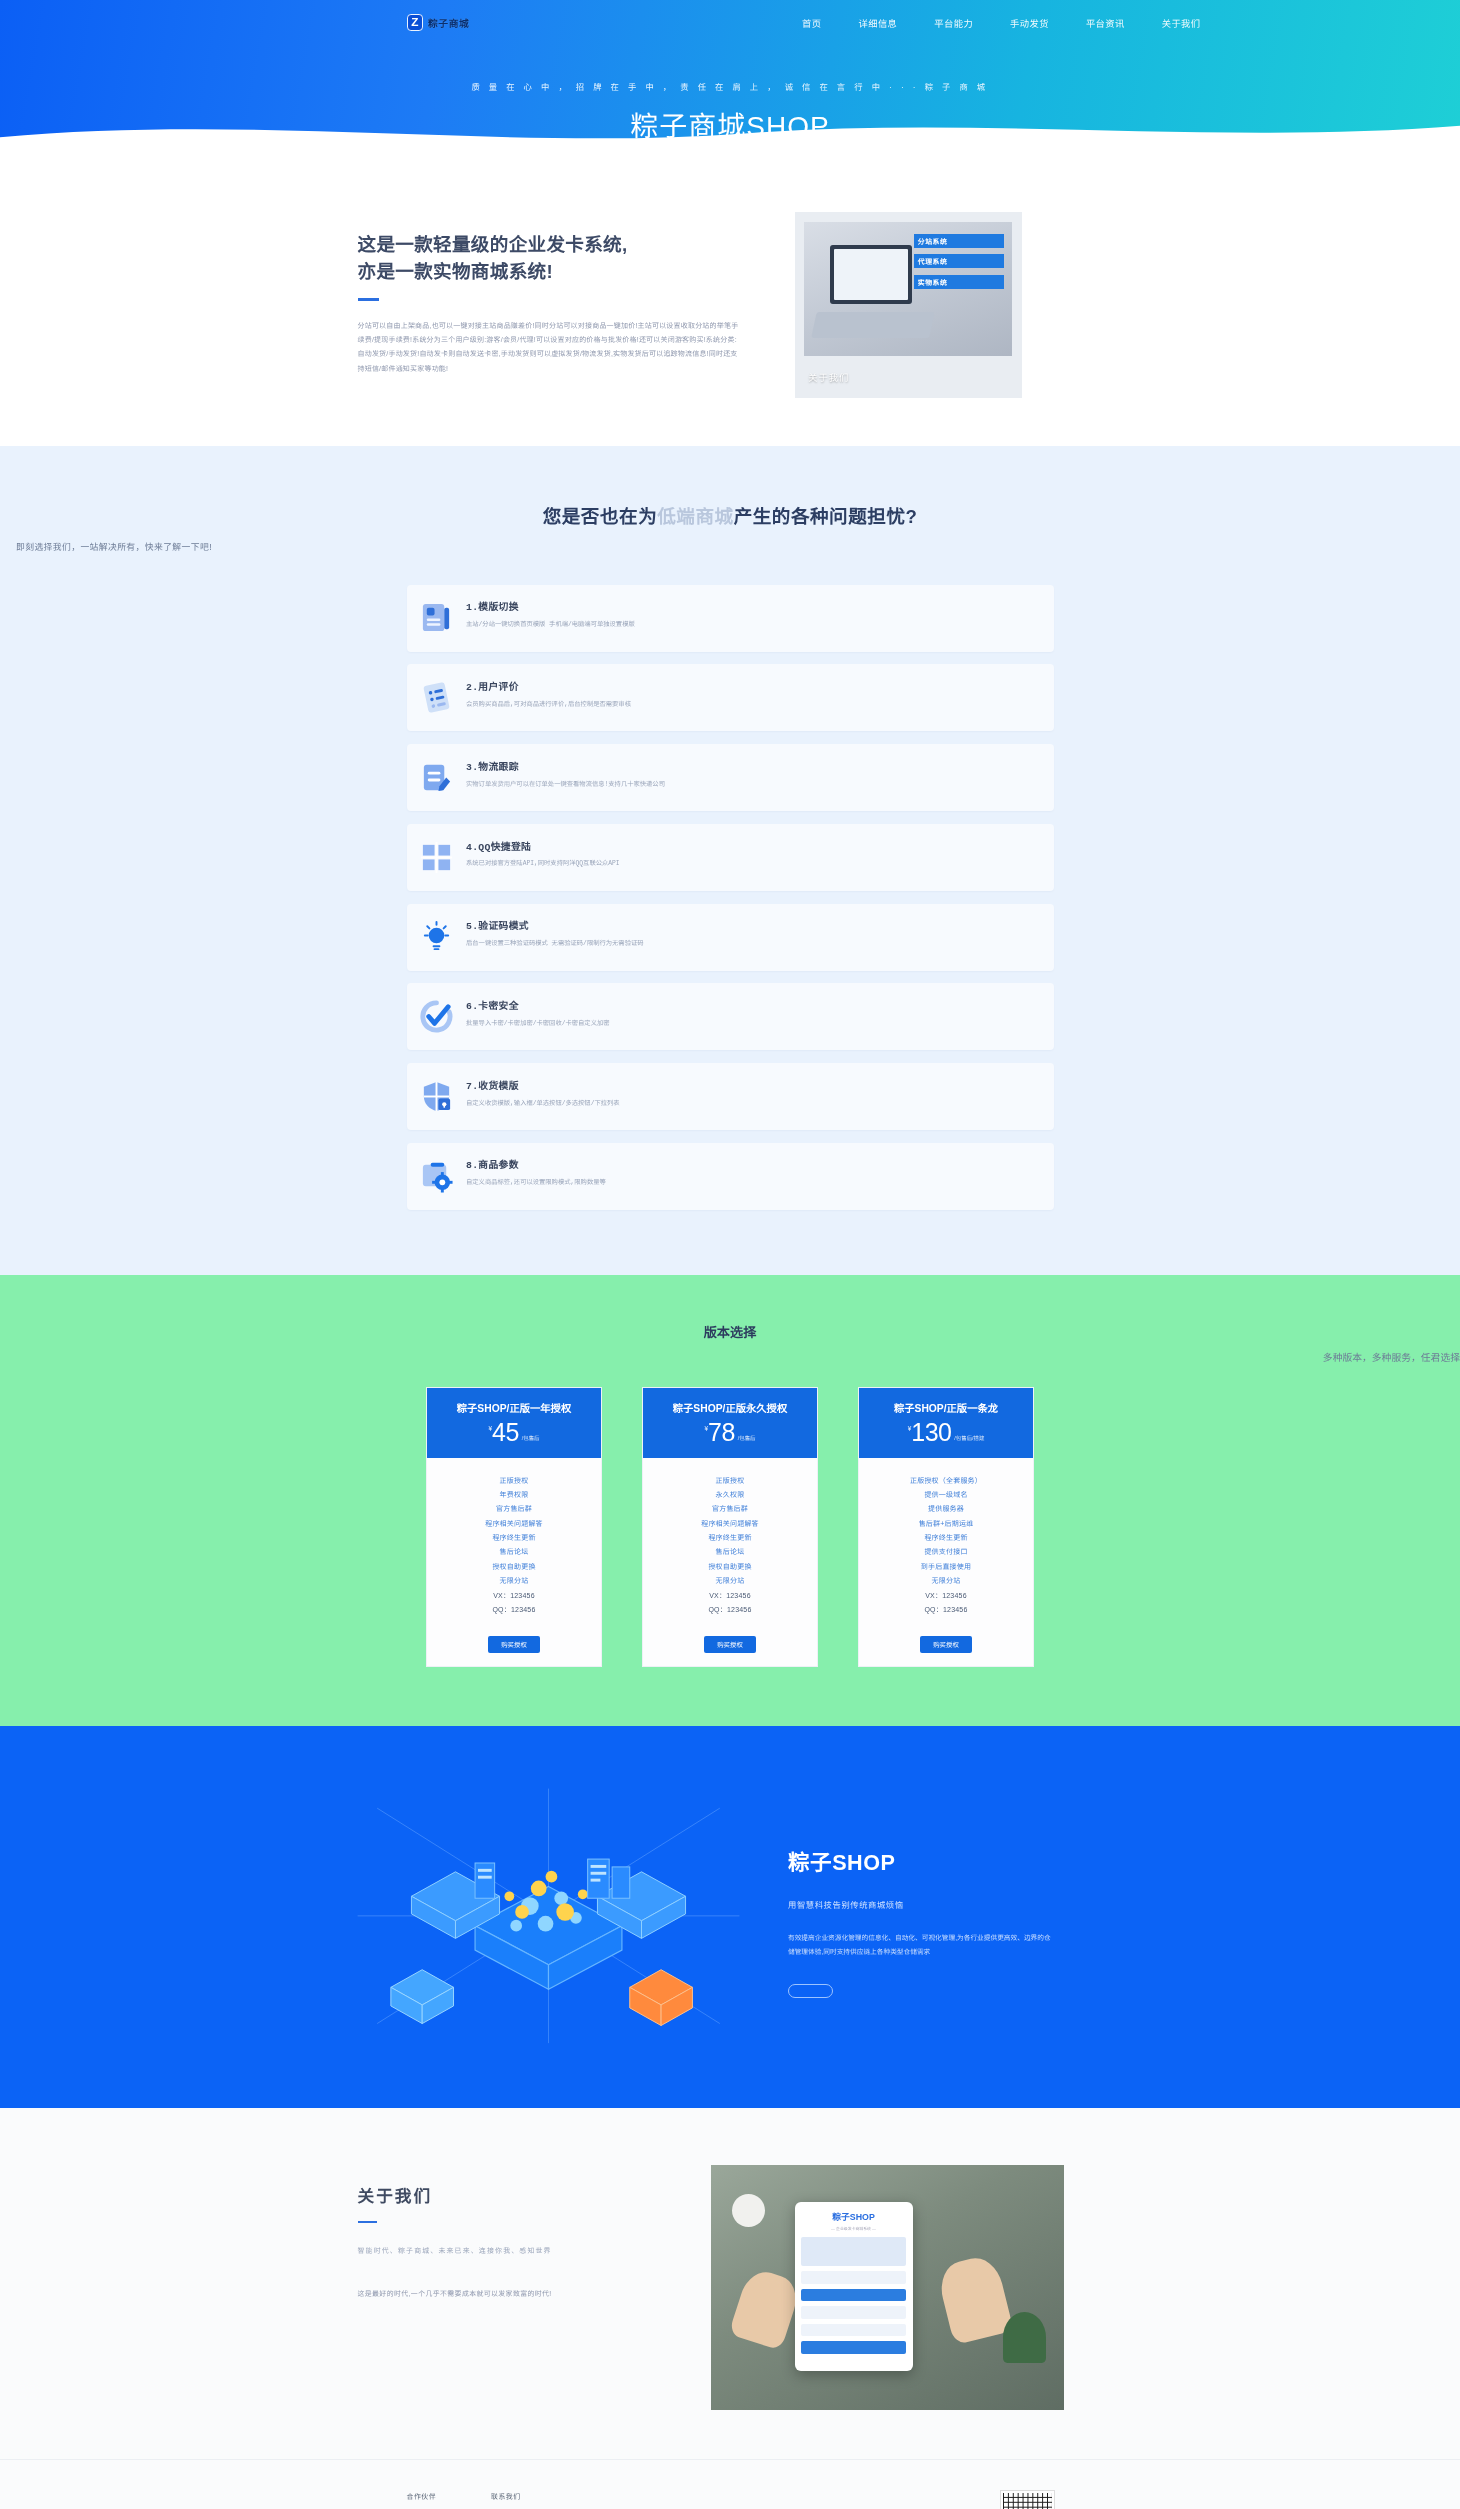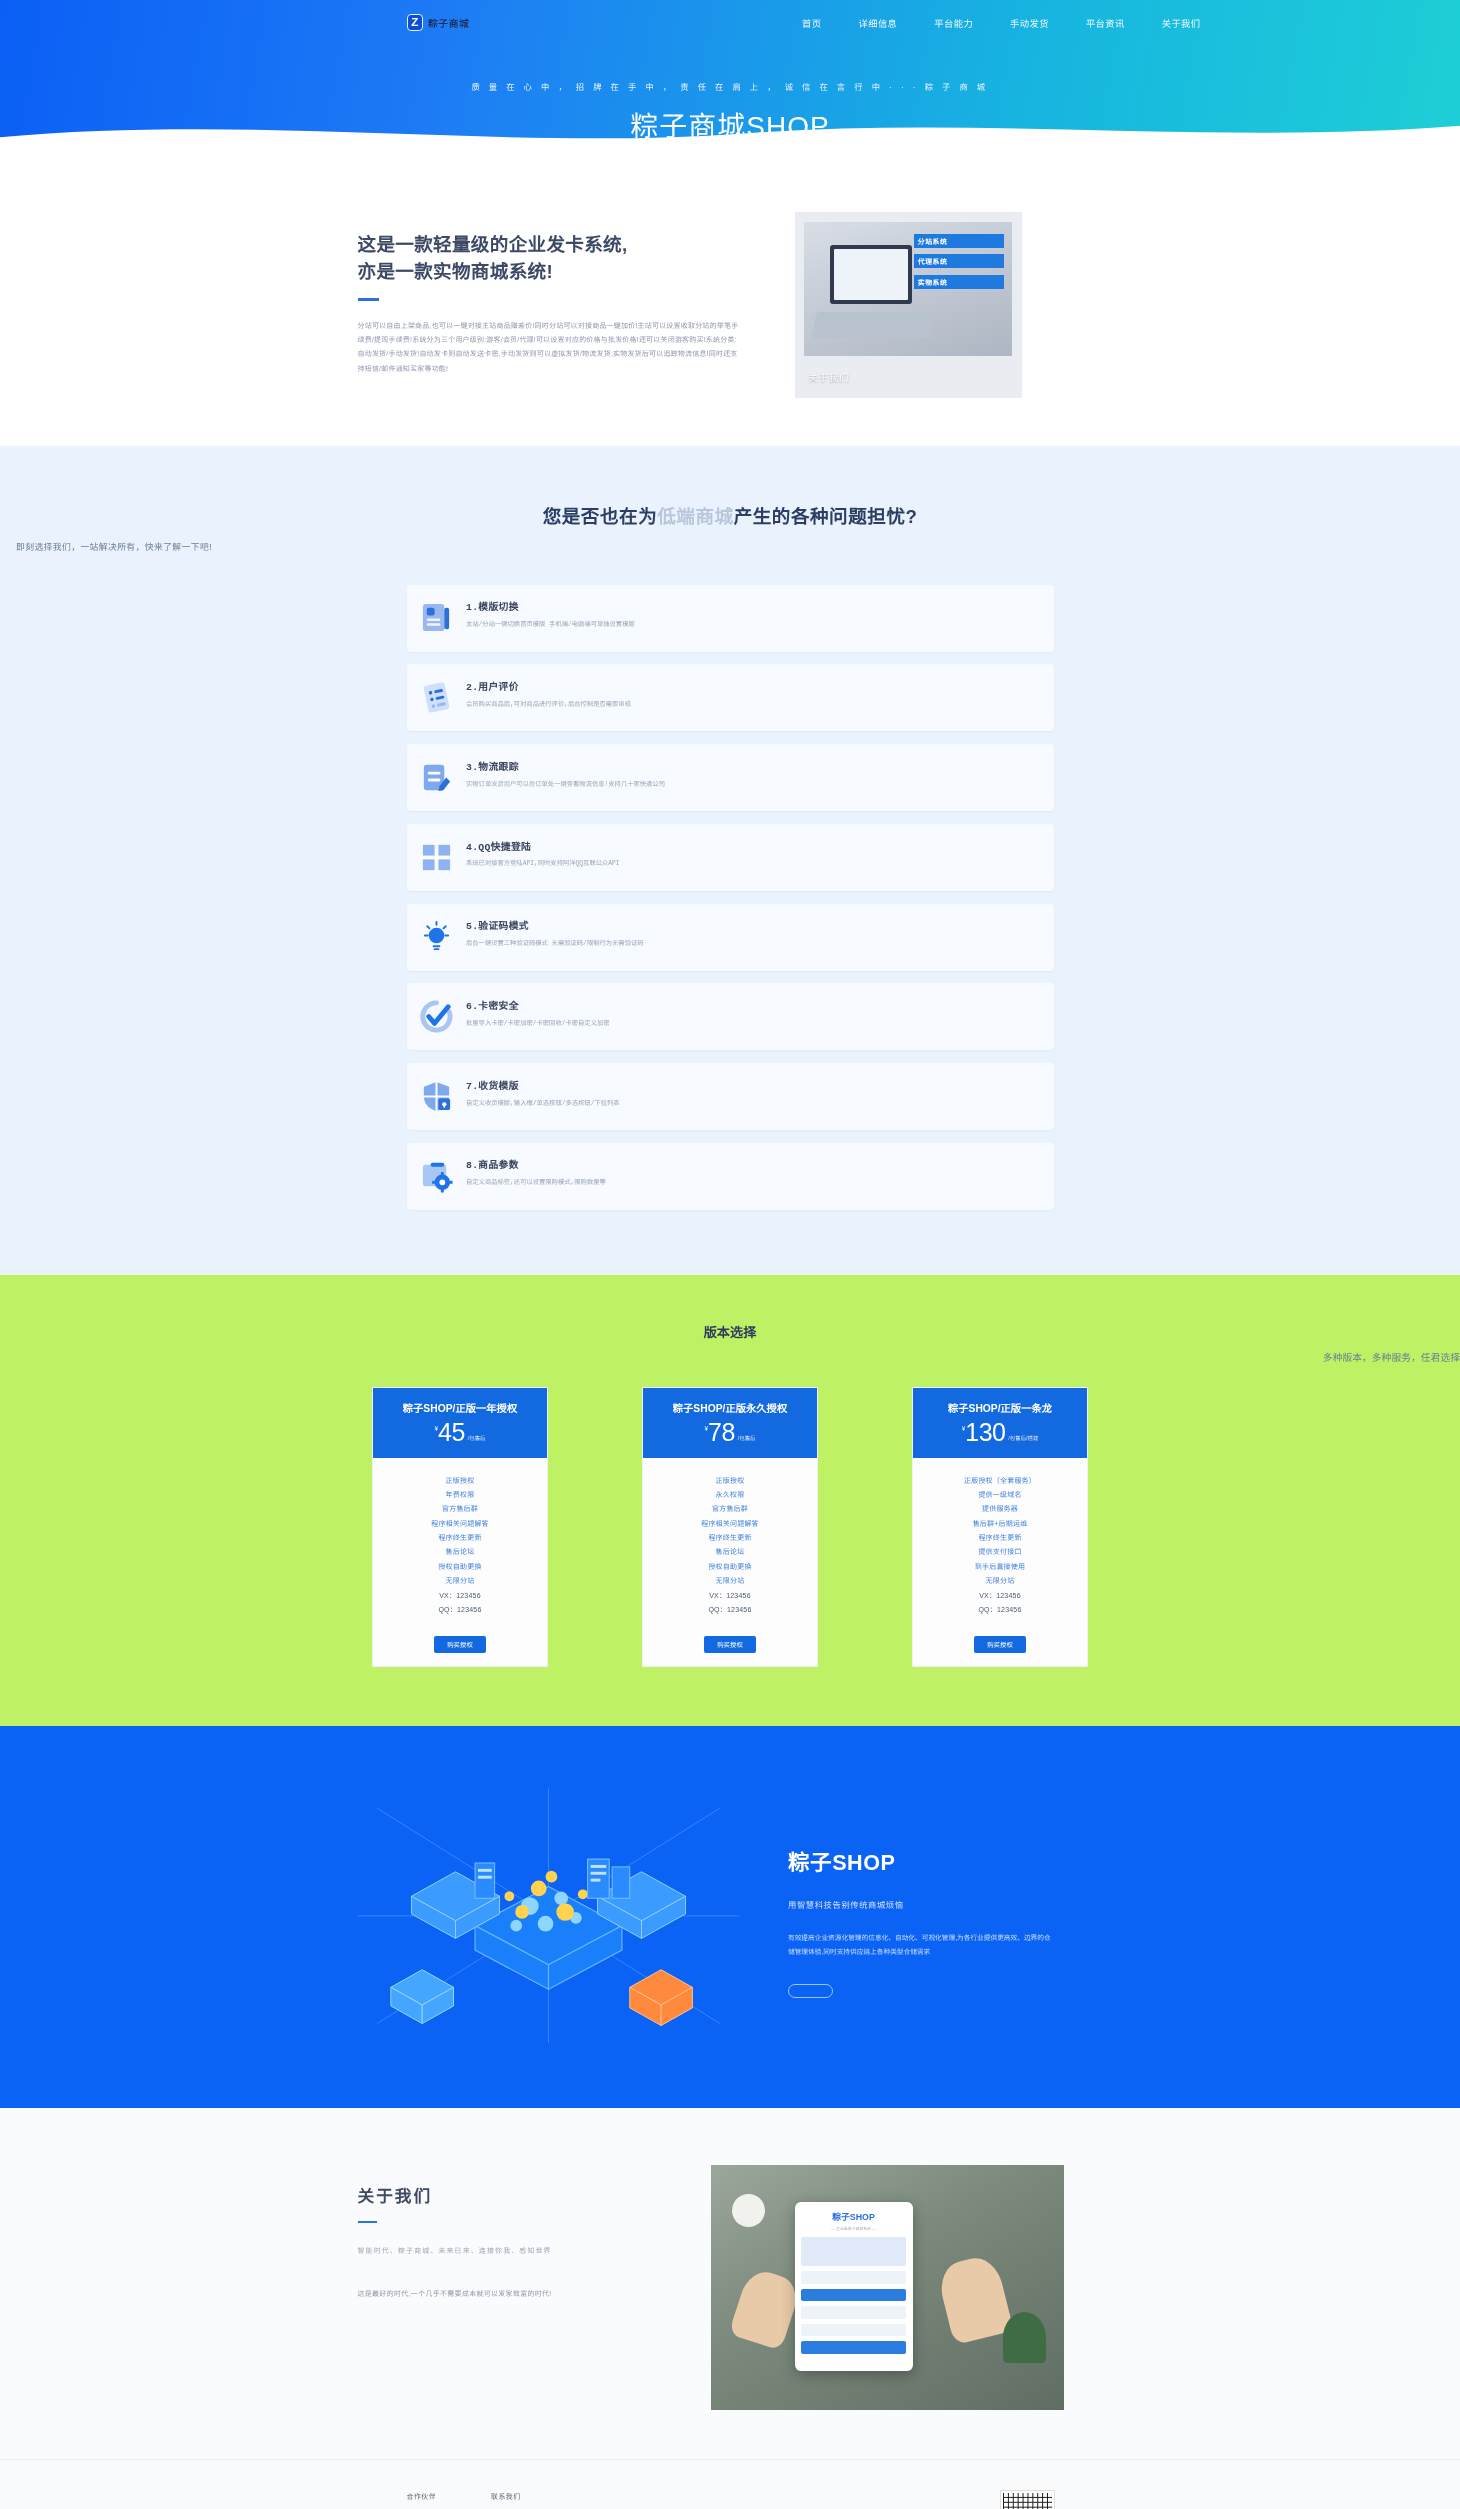--- a/index.html
+++ b/index.html
@@ -123,25 +123,25 @@
   }
   .card-ico { width: 35px; height: 35px; flex: none; position: relative; margin-top: 2px; }
   .card-body { padding-top: 1px; }
   .card-h {
     font-size: 9.8px; color: #39455e; font-weight: bold; letter-spacing: 0.3px;
     margin-bottom: 5.9px;
   }
   .card-p { font-size: 6.3px; line-height: 1.75; color: #9aa5ba; }
 
   
-  .pricing { background: #bef264; padding: 47px 0 59px; }
+  .pricing { background: #86efac; padding: 47px 0 59px; }
   .price-title { text-align: center; font-size: 13.2px; font-weight: bold; color: #2d3c5e; }
   .price-sub { text-align: right; font-size: 9.8px; color: #6d7c96; margin-top: 9px; }
   .plans {
-    width: 716px; margin: 23.5px auto 0; display: flex; justify-content: space-between;
+    width: 608px; margin: 23.5px auto 0; display: flex; justify-content: space-between;
   }
   .plan {
     width: 176px; background: #fdfdfe; border: 1px solid #eef1f6;
     display: flex; flex-direction: column;
   }
   .plan-head {
     background: #1269e0; color: #fff; padding: 12.7px 9.8px 13.7px; text-align: center;
   }
   .plan-name { font-size: 10.3px; font-weight: bold; line-height: 1.55; }
   .plan-price { margin-top: 3.9px; display: flex; align-items: flex-end; justify-content: center; }

